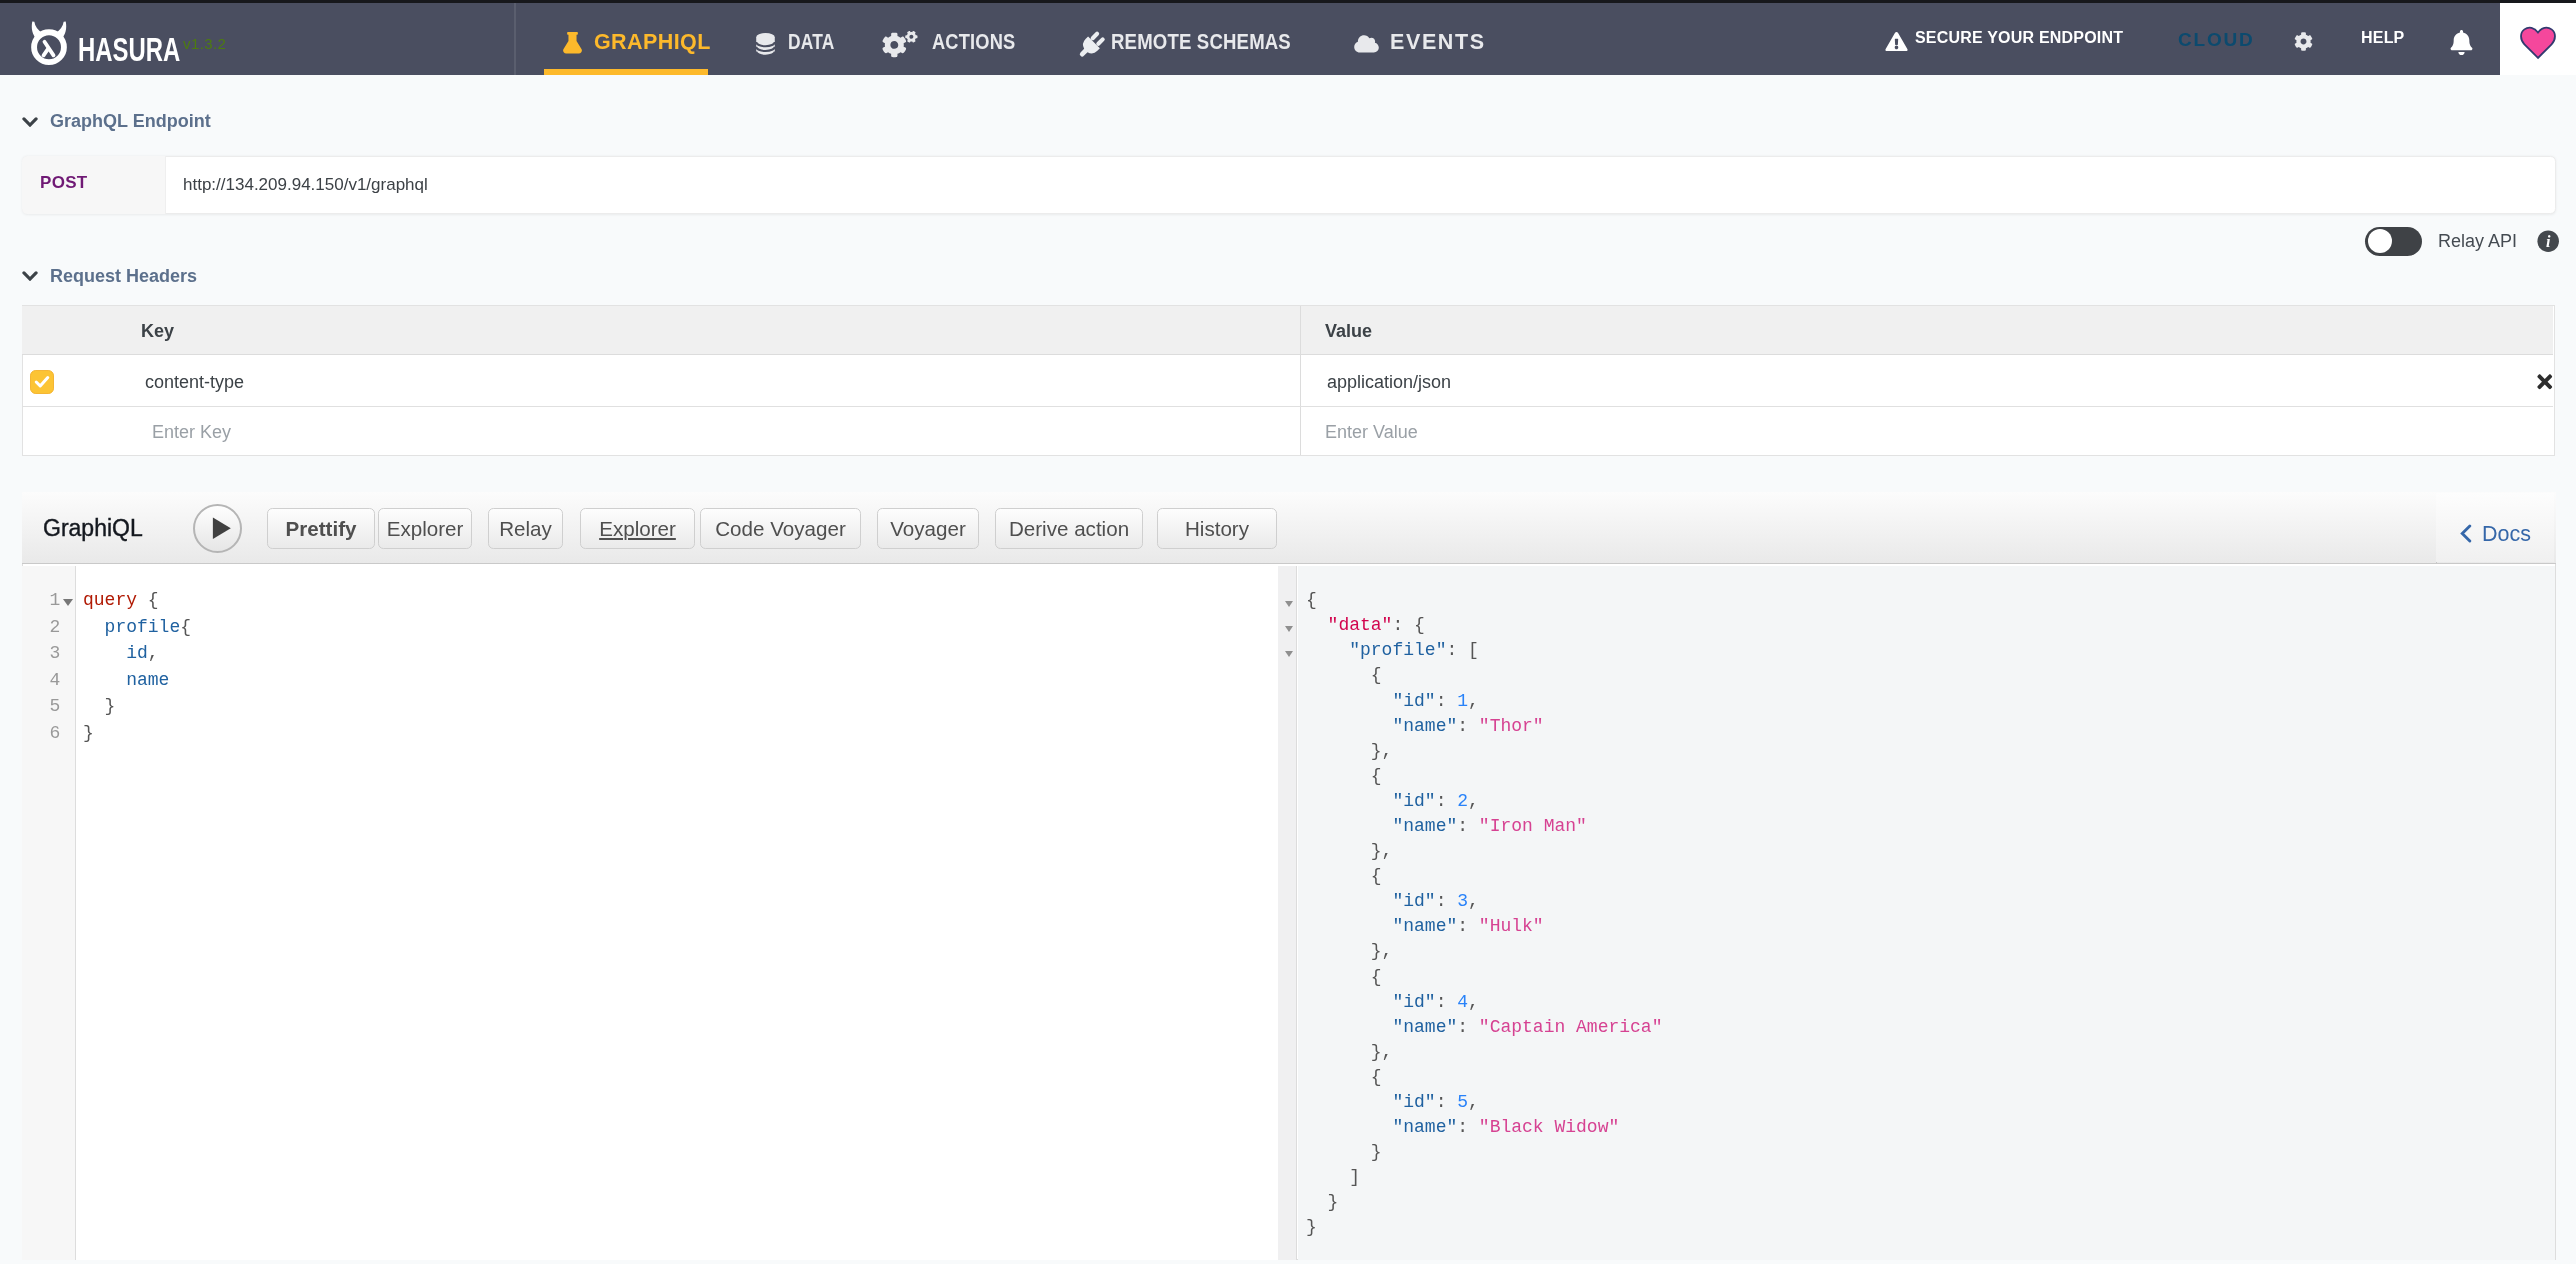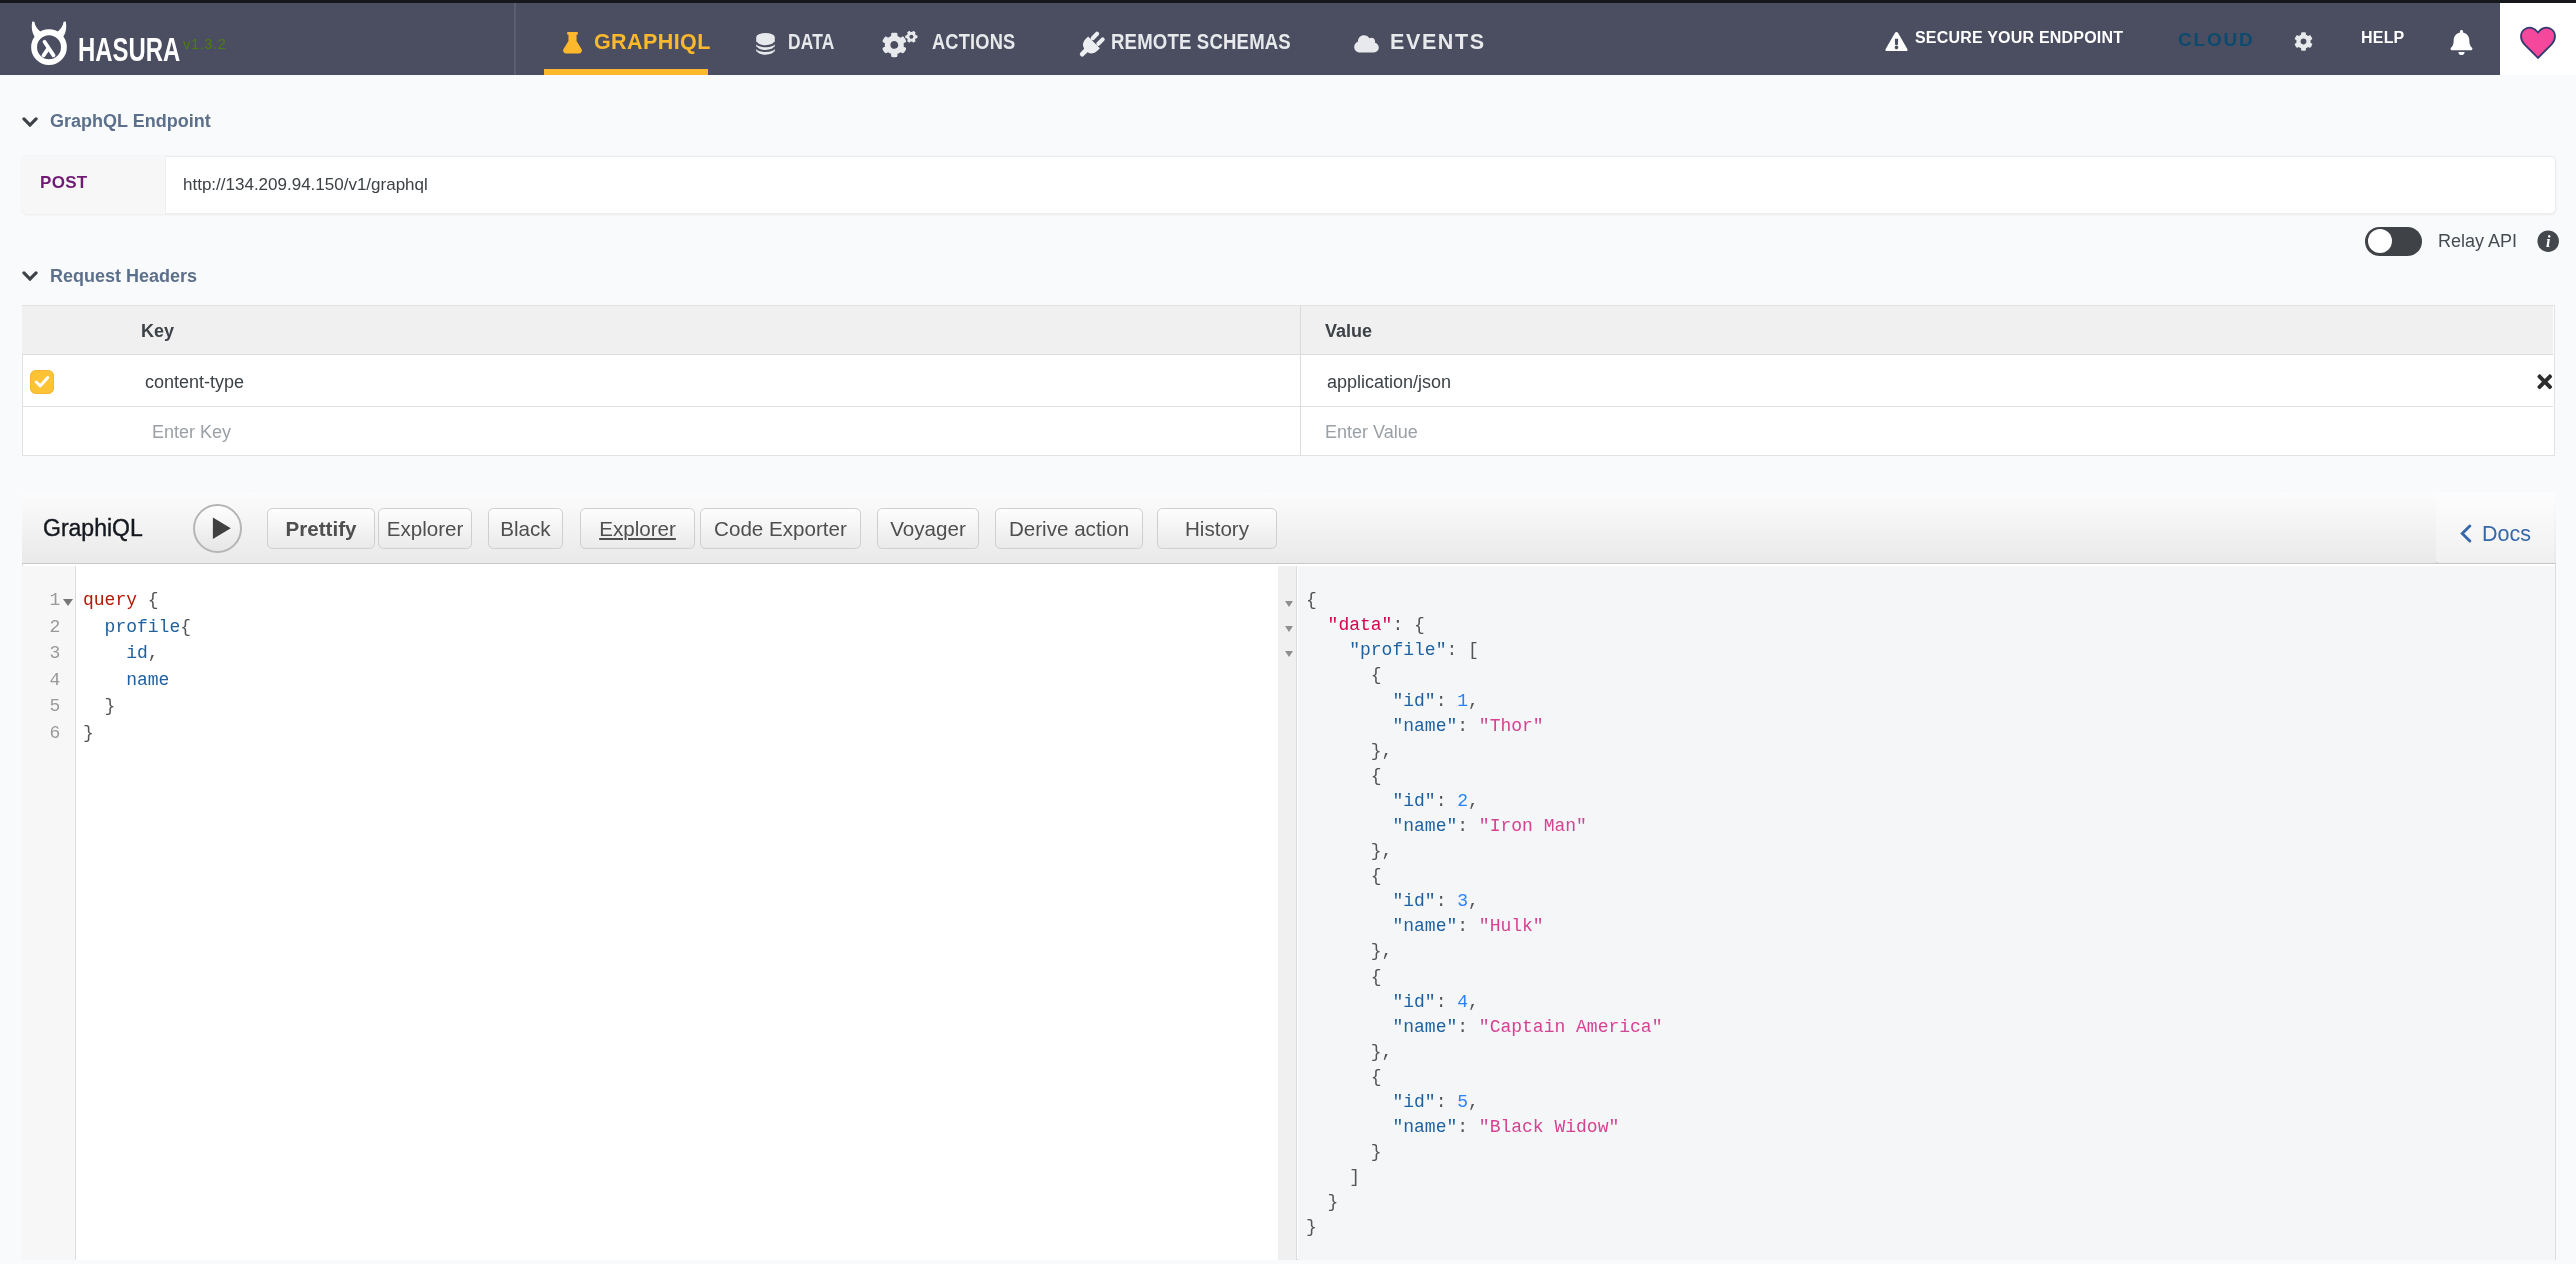--- a/index.html
+++ b/index.html
@@ -172,23 +172,23 @@
 <div class="abs" id="gtitle">GraphiQL</div>
 <div class="abs" id="playbtn"></div>
 <svg class="abs" style="left:212px;top:514px;" width="19.7" height="22.4" viewBox="0 0 22 25">
       <path fill="#404040" d="M1,0.5 L21,12.5 L1,24.5 Z"></path>
     </svg>
 <svg class="abs" style="left:2460px;top:521px;z-index:5;" width="11.6" height="19" viewBox="0 0 13 21">
       <path d="M11,2 L2.5,10.5 L11,19" stroke="#3567a9" stroke-width="3.2" fill="none" stroke-linecap="round"></path>
     </svg>
 <div class="tbtn" style="left:267px;width:108px;font-weight:bold;">Prettify</div>
 <div class="tbtn" style="left:378px;width:94px;">Explorer</div>
-<div class="tbtn" style="left:488px;width:75px;">Black</div>
+<div class="tbtn" style="left:488px;width:75px;">Relay</div>
 <div class="tbtn" style="left:580px;width:115px;text-decoration:underline;">Explorer</div>
-<div class="tbtn" style="left:700px;width:161px;">Code Exporter</div>
+<div class="tbtn" style="left:700px;width:161px;">Code Voyager</div>
 <div class="tbtn" style="left:877px;width:102px;">Voyager</div>
 <div class="tbtn" style="left:995px;width:148px;">Derive action</div>
 <div class="tbtn" style="left:1157px;width:120px;">History</div>
 <div class="abs" id="docsdiv"></div>
 <div class="abs" id="docsarea"></div>
 <div class="abs" id="docstxt">Docs</div>
 
 <div class="abs" id="editor-bg"></div>
 <div class="abs" id="gutter"></div>
 <div class="abs" id="midstrip"></div>

